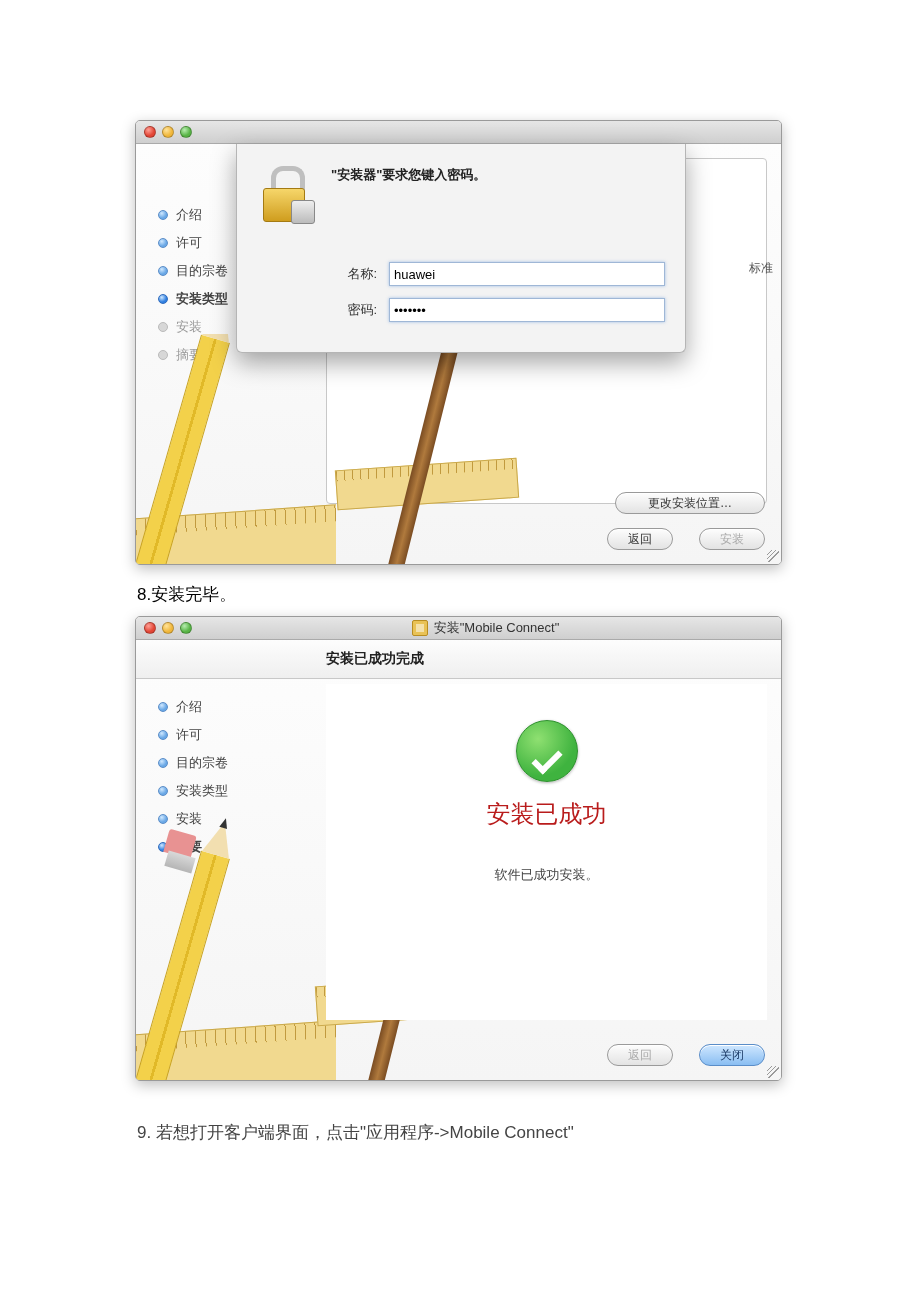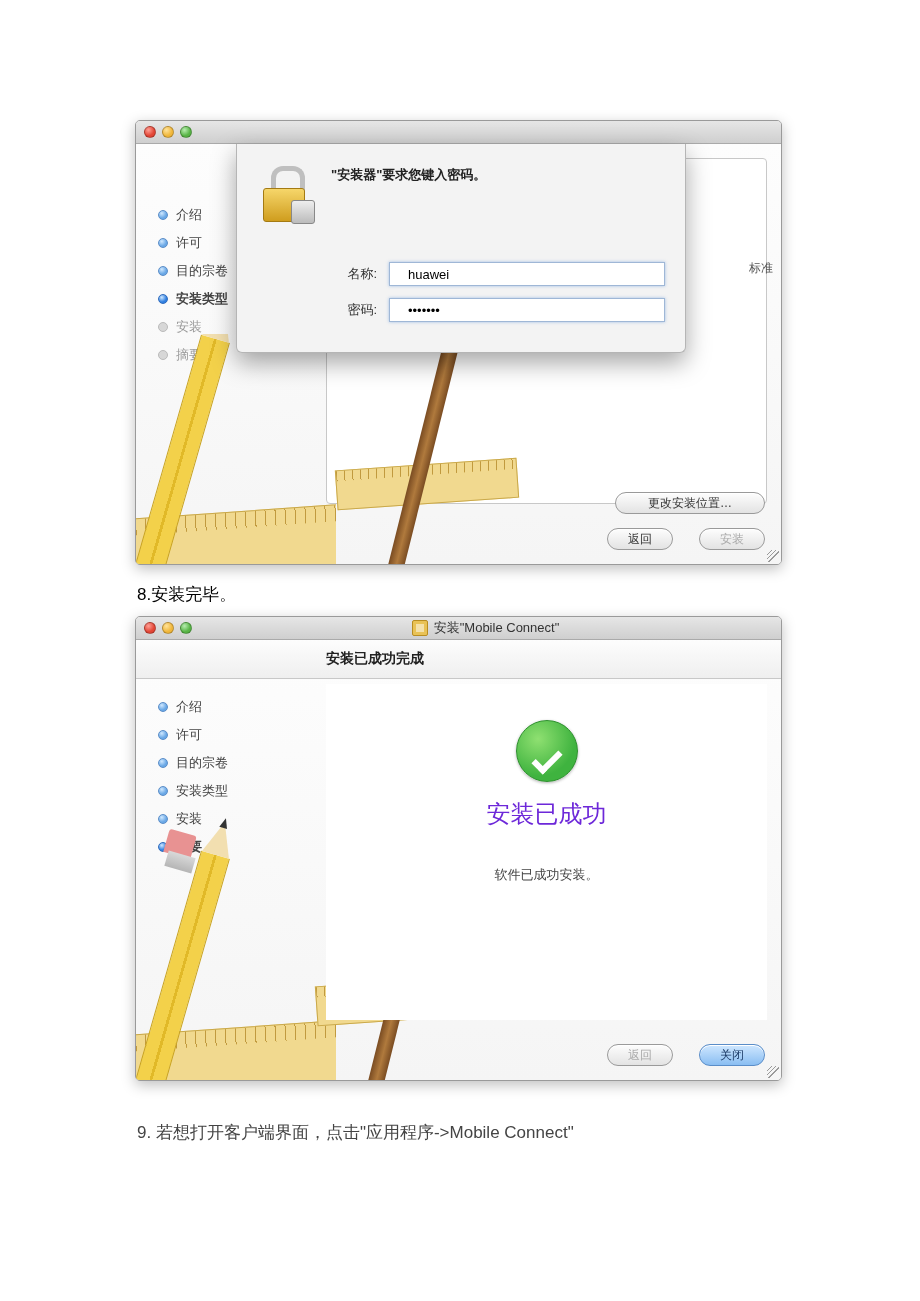--- a/index.html
+++ b/index.html
@@ -132,21 +132,21 @@
   .sheet-top { display:flex; gap:18px; align-items:flex-start; }
   .lock-ico { width:56px; height:60px; position:relative; }
   .lock-body { position:absolute; bottom:0; left:6px; width:40px; height:32px; background:linear-gradient(#f6d66a,#cf9d1e); border:1px solid #a47a12; border-radius:3px; }
   .lock-sh { position:absolute; top:4px; left:14px; width:24px; height:26px; border:5px solid #bfbfbf; border-bottom:none; border-radius:12px 12px 0 0; }
   .lock-badge { position:absolute; right:-2px; bottom:-2px; width:22px; height:22px; background:linear-gradient(#eee,#bbb); border:1px solid #888; border-radius:3px; }
   .sheet-msg { padding-top:4px; font-size:13px; font-weight:bold; color:#222; }
   .sheet-form { margin: 40px 0 14px 0; }
   .sheet-form .row { display:flex; align-items:center; margin-bottom:12px; }
   .sheet-form .lbl { width:120px; text-align:right; padding-right:12px; font-size:13px; color:#333; }
   .sheet-form input {
-    flex:1; height:20px; border:1px solid #9fb7d6; background:#fff; font-size:13px; padding:1px 18px;
+    flex:1; height:20px; border:1px solid #9fb7d6; background:#fff; font-size:13px; padding:1px 4px;
     box-shadow: 0 0 3px rgba(80,140,220,.5);
   }
   .sheet-foot { display:flex; align-items:center; }
   .disclosure { display:flex; align-items:center; gap:6px; color:#555; font-size:12px; }
   .disclosure .tri { width:0; height:0; border-top:5px solid transparent; border-bottom:5px solid transparent; border-left:7px solid #7a7a7a; }
   .help-btn { width:20px; height:20px; border-radius:50%; border:1px solid #9a9a9a; background:linear-gradient(#fff,#e4e4e4); display:flex; align-items:center; justify-content:center; color:#6a5aa8; font-weight:bold; font-size:12px; margin-top:10px; }
   .sheet-actions { margin-left:auto; display:flex; gap:14px; align-items:center; }
 
   .peek { position:absolute; right:8px; top:116px; font-size:12px; color:#555; }
 
@@ -163,21 +163,21 @@
     background: radial-gradient(circle at 35% 30%, #8fe071, #3fb33f 65%);
     border:1px solid #2e8f2e;
     margin: 36px auto 16px;
     position:relative;
     box-shadow: 0 1px 3px rgba(0,0,0,.3);
   }
   .success-badge::after {
     content:""; position:absolute; left:16px; top:30px; width:22px; height:10px;
     border-left:6px solid #fff; border-bottom:6px solid #fff; transform: rotate(-45deg);
   }
-  .big-txt { font-size:24px; color:#6d28d9; margin-bottom:36px; }
+  .big-txt { font-size:24px; color:#b91c1c; margin-bottom:36px; }
   .sub-txt { font-size:13px; color:#444; }
 
   .caption { font-size:17px; color:#444; margin: 18px 0 10px 2px; }
   .caption .num { color:#000; }
 </style>
 </head>
 <body>
 
 <div class="page">
 

